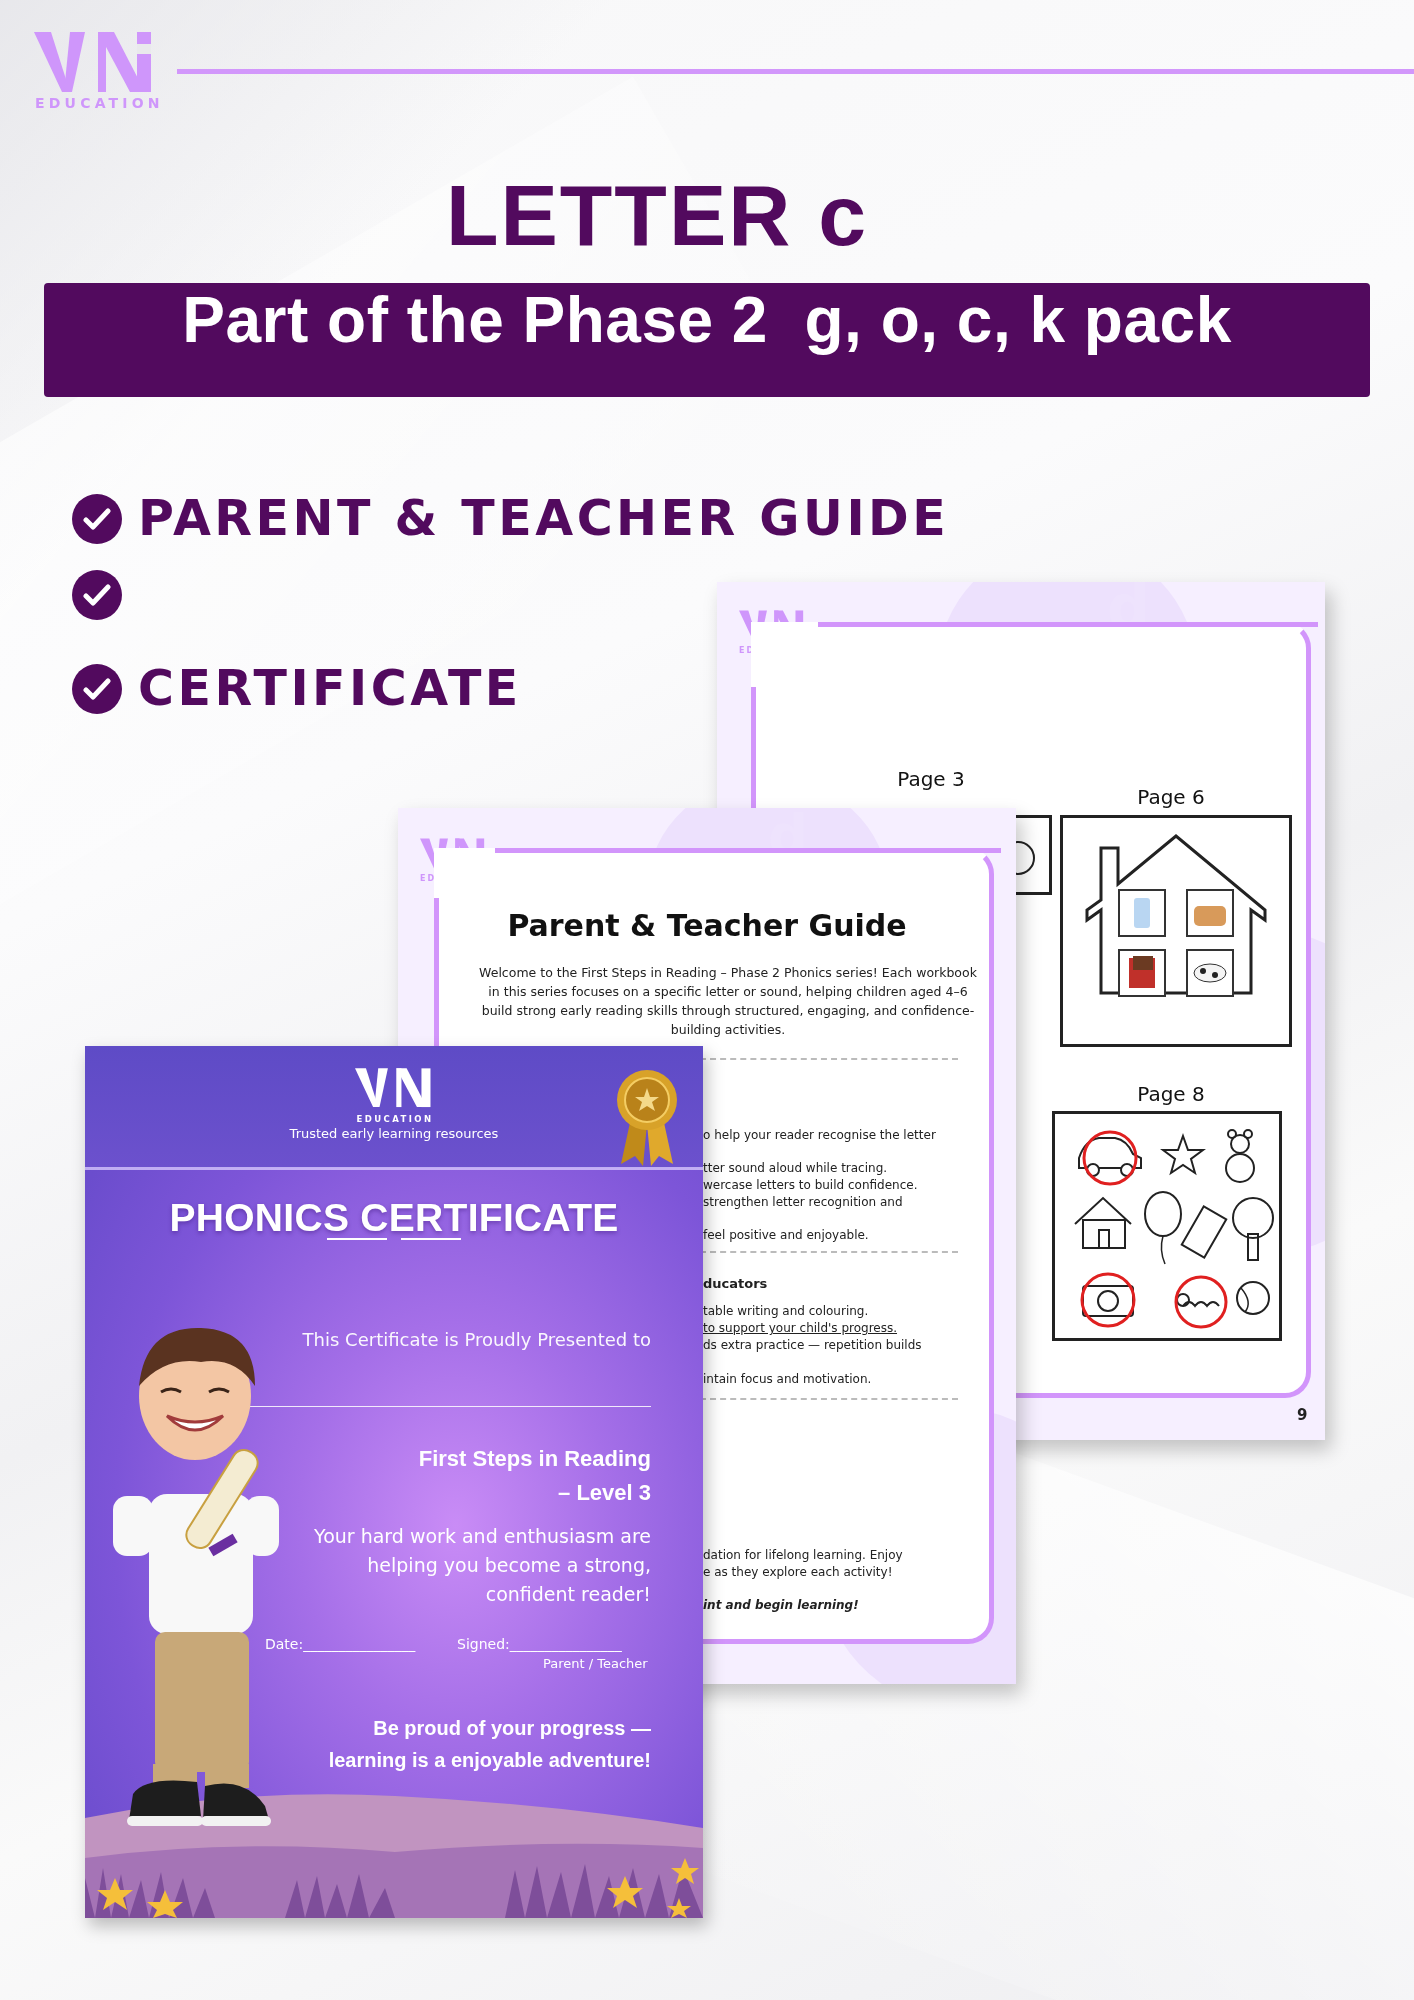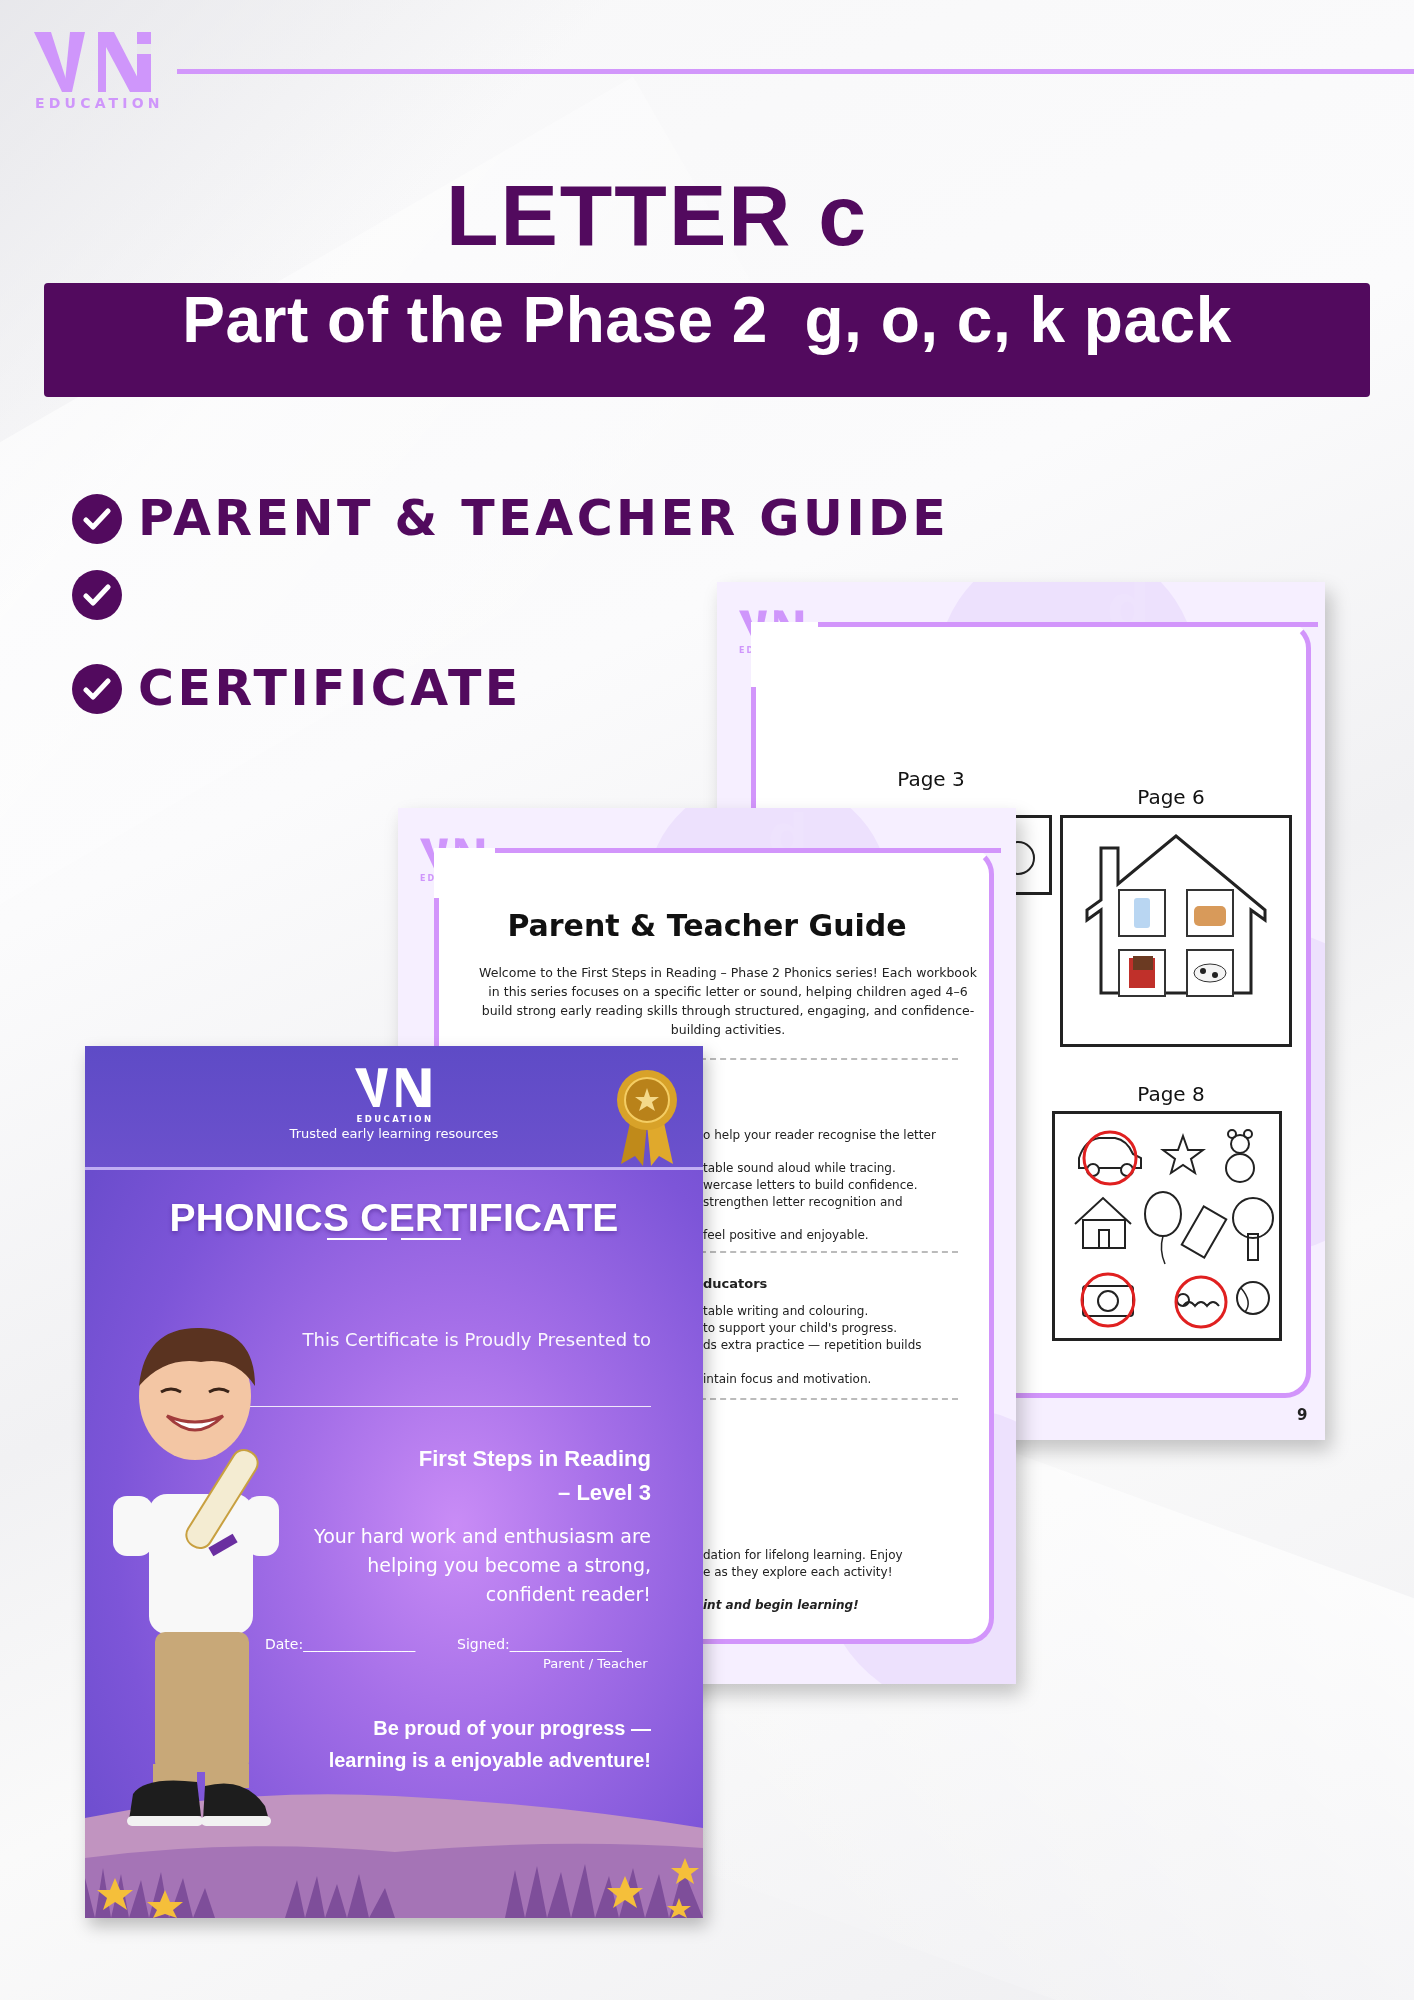--- a/index.html
+++ b/index.html
@@ -222,28 +222,28 @@
     <div class="e">EDUCATION</div>
   </div>
   <div class="page-frame" style="left:36px;top:40px;width:560px;height:796px;border-top-left-radius:0;border-left-color:transparent;border-top-color:transparent;">
     <div style="position:absolute;left:-5px;top:45px;width:5px;height:755px;background:#d295fb;"></div>
     <div style="position:absolute;left:56px;top:-5px;width:506px;height:5px;background:#d295fb;"></div>
   </div>
   <div class="comic guide-title">Parent &amp; Teacher Guide</div>
   <div class="comic guide-intro">Welcome to the First Steps in Reading – Phase 2 Phonics series! Each workbook in this series focuses on a specific letter or sound, helping children aged 4–6 build strong early reading skills through structured, engaging, and confidence-building activities.</div>
   <div class="dash" style="left:60px;top:250px;width:500px;"></div>
   <div class="comic guide-line" style="left:305px;top:320px;">o help your reader recognise the letter</div>
-  <div class="comic guide-line" style="left:305px;top:353px;">table sound aloud while tracing.</div>
+  <div class="comic guide-line" style="left:305px;top:353px;">tter sound aloud while tracing.</div>
   <div class="comic guide-line" style="left:305px;top:370px;">wercase letters to build confidence.</div>
   <div class="comic guide-line" style="left:305px;top:387px;">strengthen letter recognition and</div>
   <div class="comic guide-line" style="left:305px;top:420px;">feel positive and enjoyable.</div>
   <div class="dash" style="left:60px;top:443px;width:500px;"></div>
   <div class="comic guide-line b" style="left:305px;top:468px;">ducators</div>
   <div class="comic guide-line" style="left:305px;top:496px;">table writing and colouring.</div>
-  <div class="comic guide-line" style="left:305px;top:513px;">to support your child's progress.</div>
+  <div class="comic guide-line" style="left:305px;top:513px;text-decoration:underline;">to support your child's progress.</div>
   <div class="comic guide-line" style="left:305px;top:530px;">ds extra practice — repetition builds</div>
   <div class="comic guide-line" style="left:305px;top:564px;">intain focus and motivation.</div>
   <div class="dash" style="left:60px;top:590px;width:500px;"></div>
   <div class="comic guide-line" style="left:305px;top:740px;">dation for lifelong learning. Enjoy</div>
   <div class="comic guide-line" style="left:305px;top:757px;">e as they explore each activity!</div>
   <div class="comic guide-line i" style="left:305px;top:790px;">int and begin learning!</div>
 </div>
 
 <div class="cert">
   <div class="cert-top"></div>

